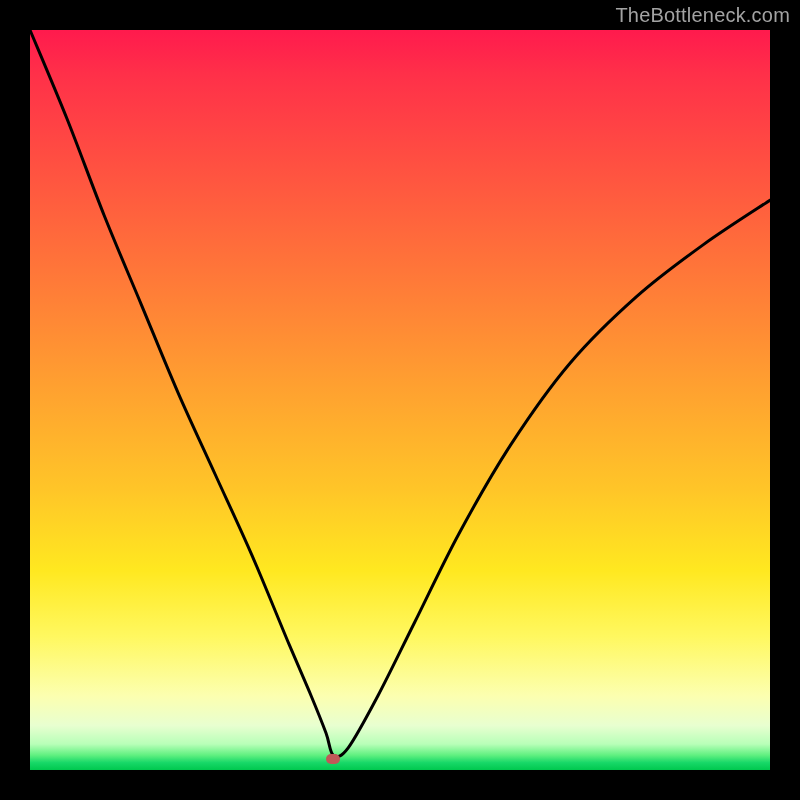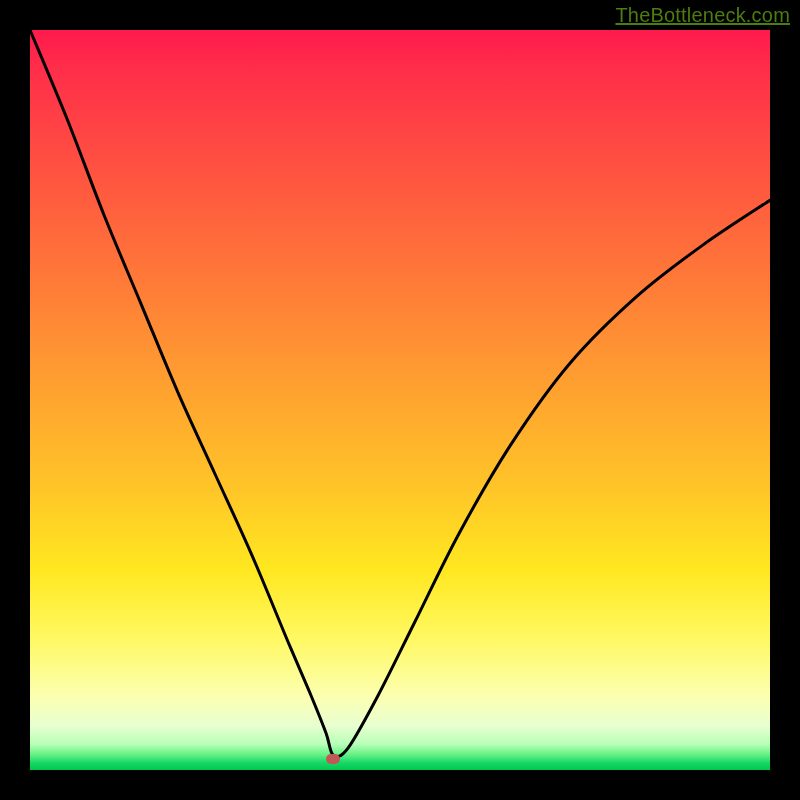--- a/index.html
+++ b/index.html
@@ -41,26 +41,25 @@
       #b8ffb8 96.5%,
       #60f080 98%,
       #18d868 99%,
       #00c84e 100%
     );
   }
   .watermark {
     position: absolute;
     top: 4px;
     right: 10px;
-    color: #4d7c0f;
+    color: #a3a3a3;
     font-size: 20px;
     letter-spacing: 0.2px;
     font-weight: 500;
     user-select: none;
-    text-decoration: underline;
   }
   svg.curve {
     position: absolute;
     left: 0;
     top: 0;
     width: 740px;
     height: 740px;
     overflow: visible;
   }
   .marker {

